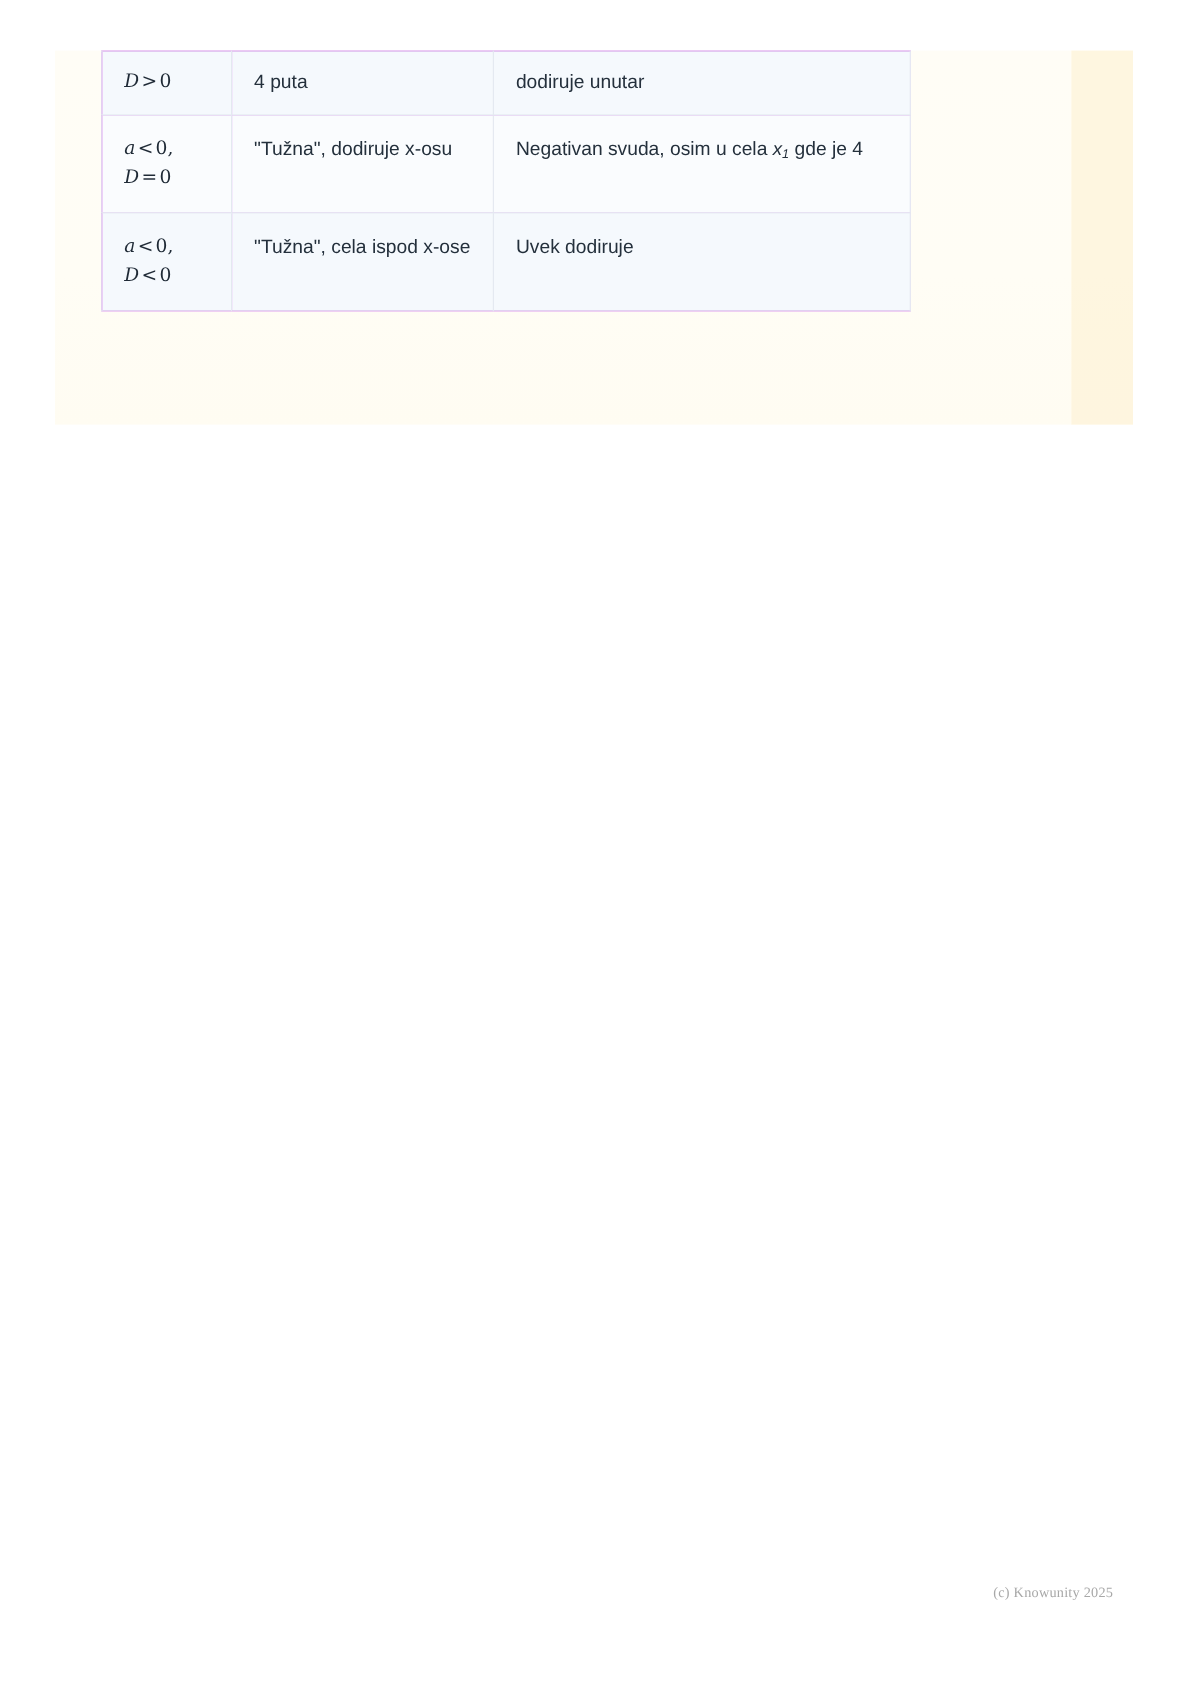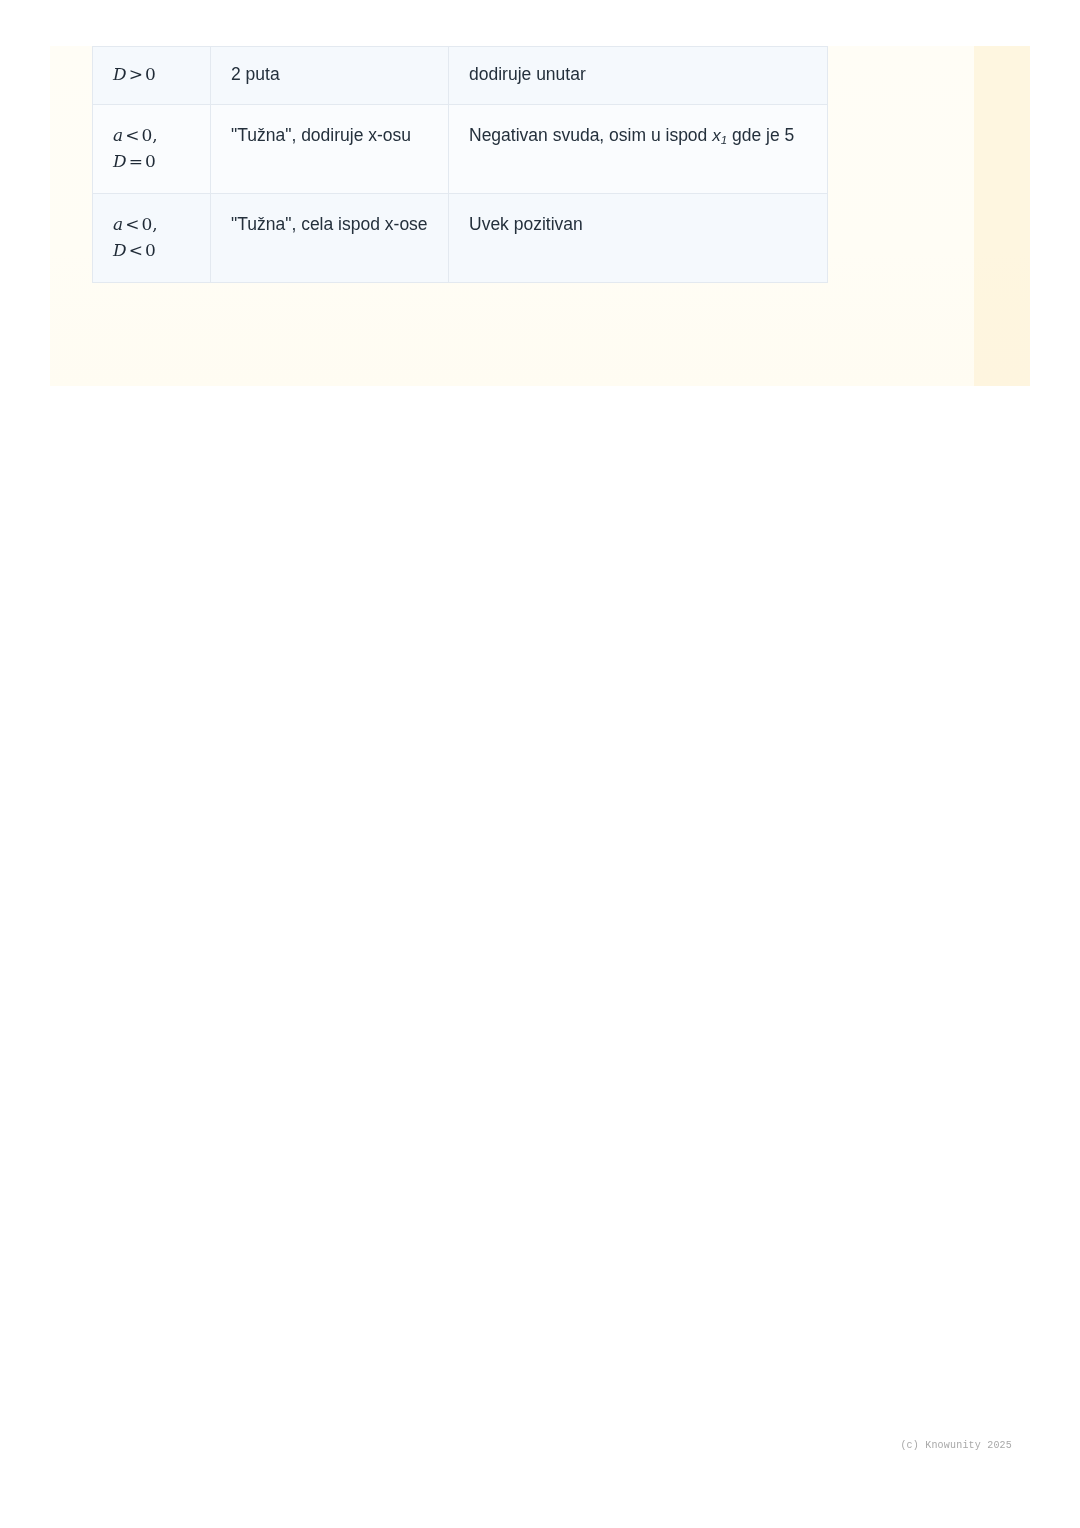--- a/index.html
+++ b/index.html
@@ -86,24 +86,24 @@
     font-size: 17px;
   }
 
   .cell-text { display: block; }
 
   
   .footer-note {
     position: absolute;
     right: 68px;
     top: 1440px;
-    font-size: 10px;
+    font-size: 13px;
     color: #a8a8a8;
     letter-spacing: .2px;
-    font-family: Liberation Mono, monospace;
+    font-family: Liberation Serif, serif;
   }
 </style>
 </head>
 <body>
 
 <div class="doc-sheet">
   <div class="doc-edge"></div>
 </div>
 
 <div class="table-wrap">
@@ -114,59 +114,59 @@
         <col class="c3">
     </colgroup>
     <tbody>
       <tr class="first-row">
         <td>
           <span class="math math-line">
             <em>D</em><span class="op">&gt;</span><span class="num">0</span>
           </span>
         </td>
         <td>
-          <span class="cell-text">2 puta</span>
+          <span class="cell-text">4 puta</span>
         </td>
         <td>
           <span class="cell-text">dodiruje unutar</span>
         </td>
       </tr>
 
       <tr>
         <td>
           <span class="math math-line">
             <em>a</em><span class="op">&lt;</span><span class="num">0,</span>
           </span>
           <span class="math math-line">
             <em>D</em><span class="op">=</span><span class="num">0</span>
           </span>
         </td>
         <td>
           <span class="cell-text">"Tužna", dodiruje x-osu</span>
         </td>
         <td>
-          <span>Negativan svuda, osim u ispod</span>
+          <span>Negativan svuda, osim u cela</span>
           <span class="inline-math">x<span class="sub">1</span></span>
-          <span>gde je 5</span>
+          <span>gde je 4</span>
         </td>
       </tr>
 
       <tr>
         <td>
           <span class="math math-line">
             <em>a</em><span class="op">&lt;</span><span class="num">0,</span>
           </span>
           <span class="math math-line">
             <em>D</em><span class="op">&lt;</span><span class="num">0</span>
           </span>
         </td>
         <td>
           <span class="cell-text">"Tužna", cela ispod x-ose</span>
         </td>
         <td>
-          <span class="cell-text">Uvek pozitivan</span>
+          <span class="cell-text">Uvek dodiruje</span>
         </td>
       </tr>
     </tbody>
   </table>
 </div>
 
 <div class="footer-note">(c) Knowunity 2025</div>
 
 </body></html>

